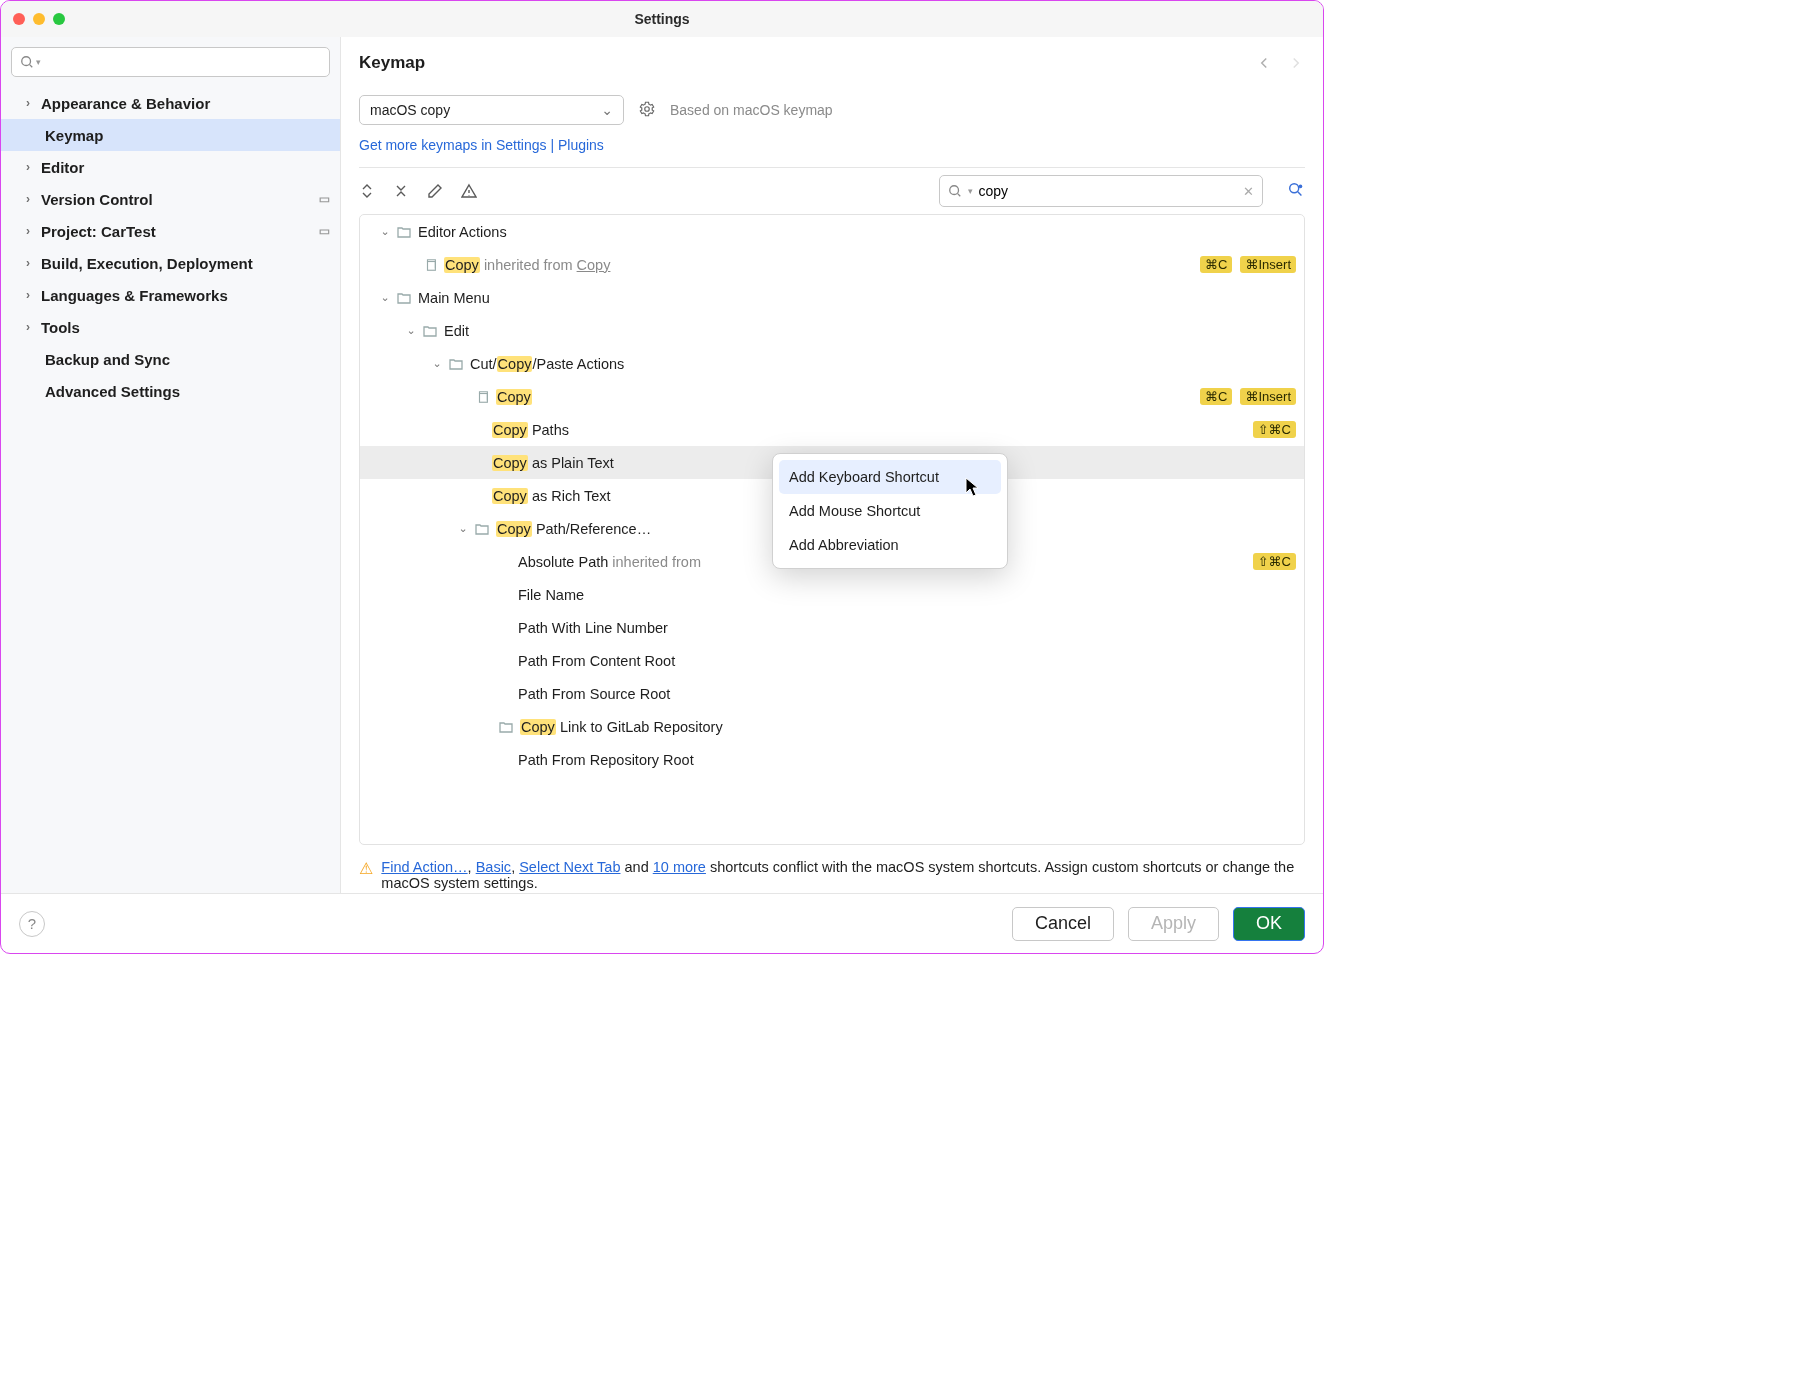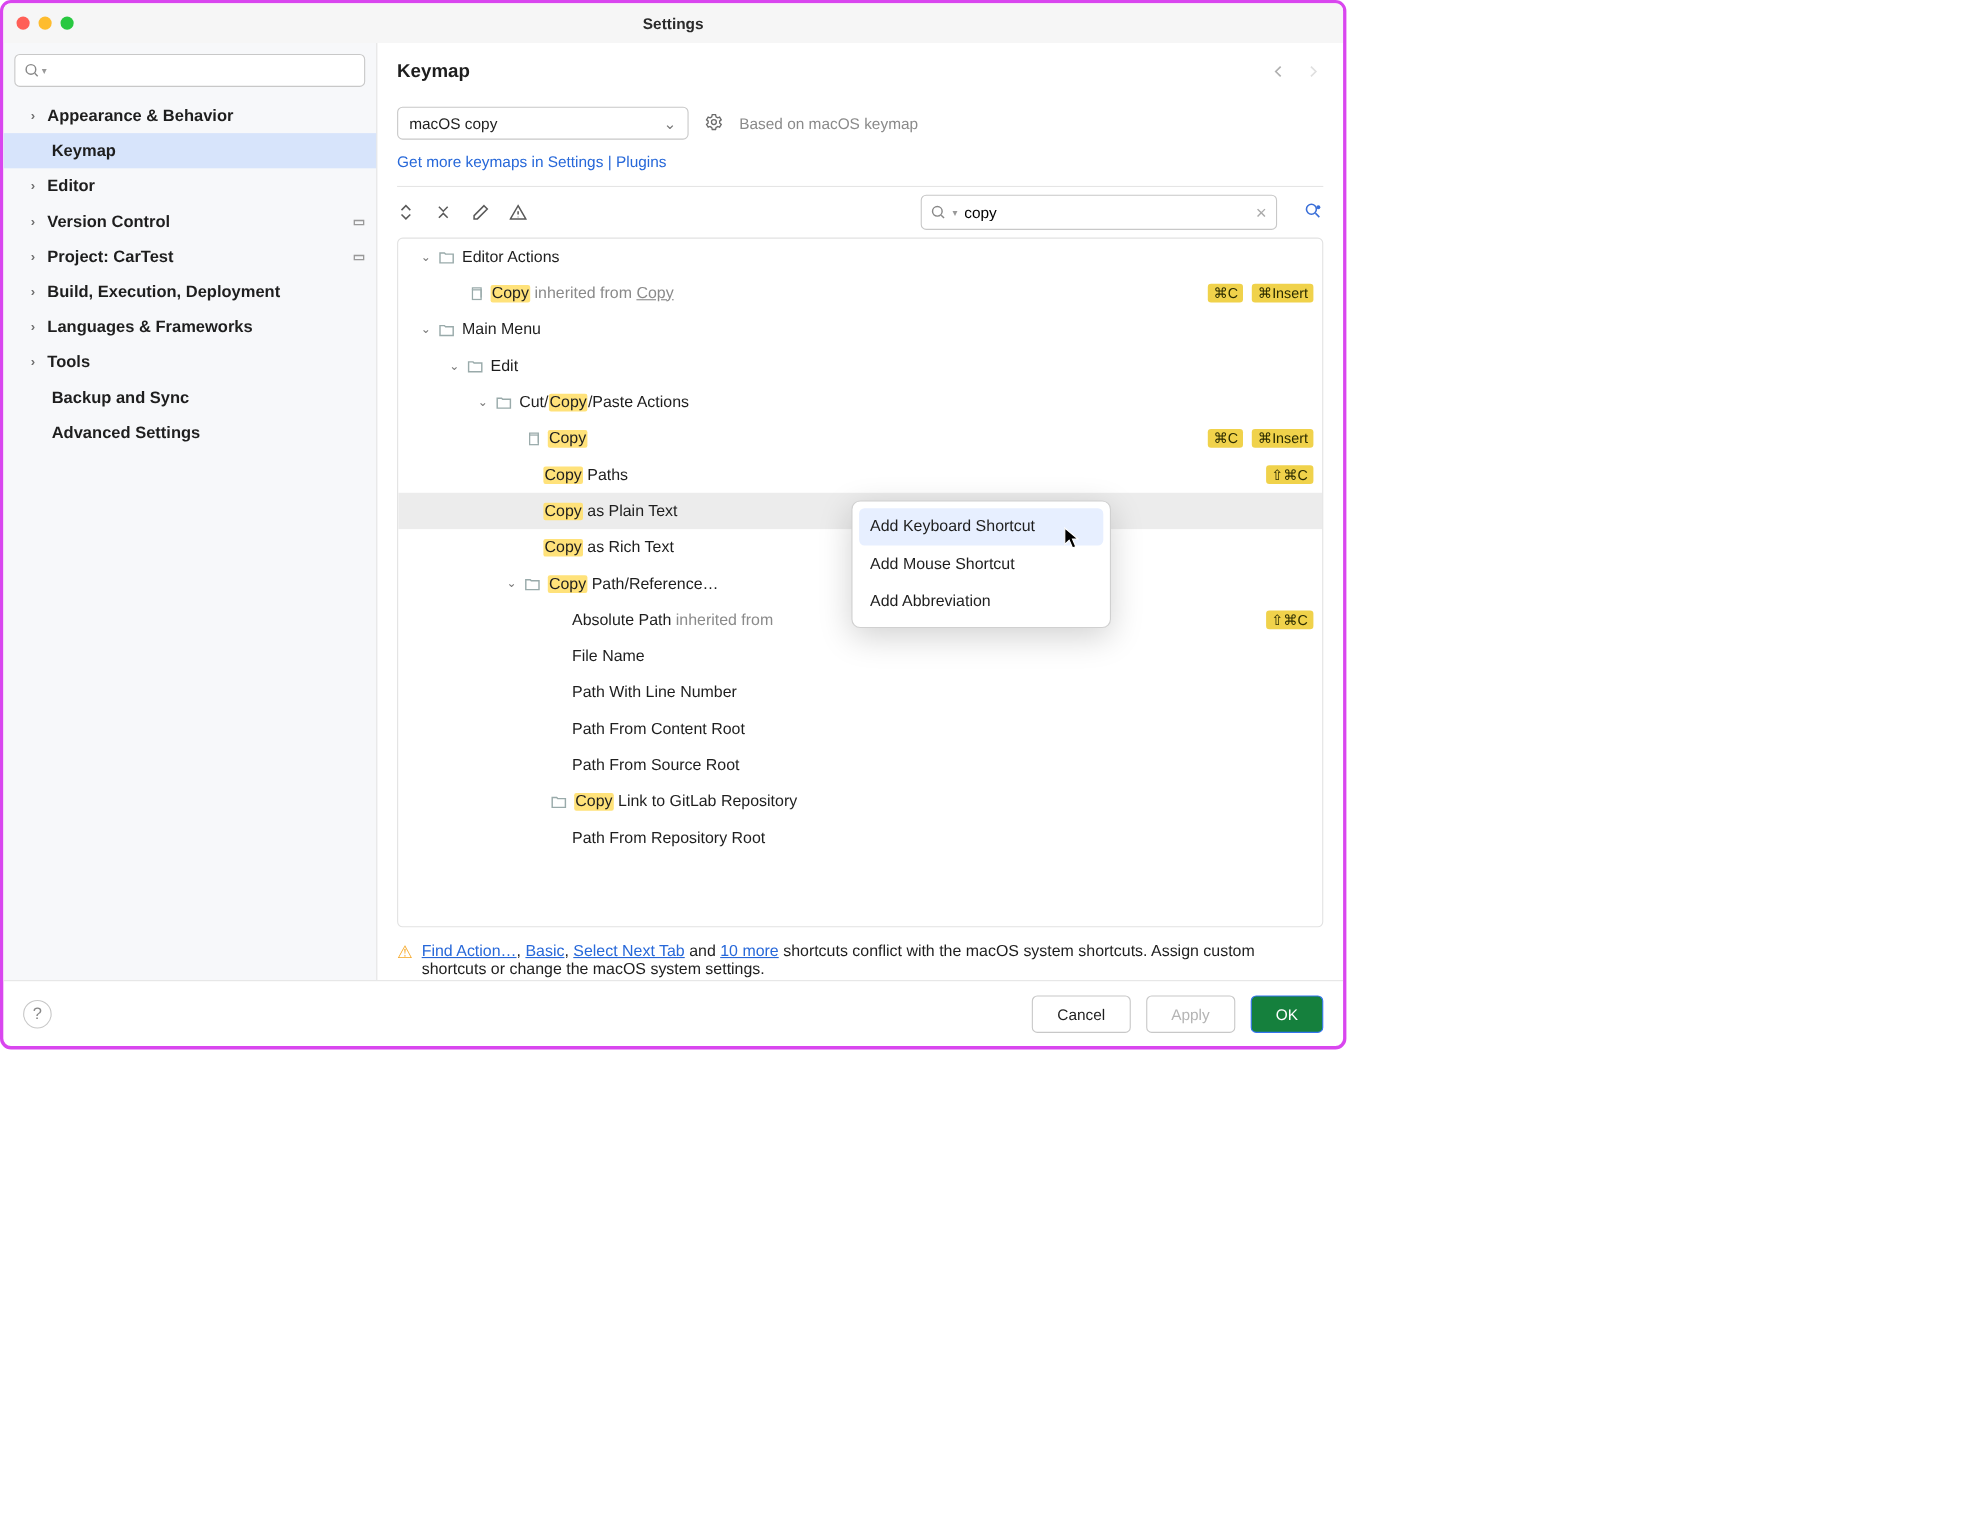--- a/index.html
+++ b/index.html
@@ -4,23 +4,23 @@
 <style>
 * { box-sizing: border-box; margin: 0; padding: 0; }
 html, body { width: 100%; height: 100%; }
 body {
   font-family: -apple-system, BlinkMacSystemFont, "Segoe UI", Arial, sans-serif;
   font-size: 13px;
   background: #fff;
   color: #1e1e1e;
 }
 .window {
-  width: 1224px;
+  width: 1324px;
   height: 954px;
-  border: 3px solid #d946ef;
+  border: 1px solid #d946ef;
   border-radius: 10px;
   display: flex;
   flex-direction: column;
   overflow: hidden;
   position: relative;
   background: #fff;
 }
 .titlebar {
   height: 36px;
   display: flex;
@@ -129,21 +129,21 @@
 .footer {
   height:60px; border-top:1px solid #e5e5e5; display:flex; align-items:center; padding:0 18px; gap:14px;
 }
 .footer .help {
   width:26px; height:26px; border:1px solid #c8c8c8; border-radius:50%;
   display:flex; align-items:center; justify-content:center; color:#888; font-size:15px;
 }
 .footer .sp { flex:1; }
 .btn {
   height:32px; padding:16px 22px; border-radius:5px; border:1px solid #c8c8c8; background:#fff;
-  font-size:14px; display:flex; align-items:center; justify-content:center;
+  font-size:18px; display:flex; align-items:center; justify-content:center;
 }
 .btn.primary { background:#15803d; border-color:#3574f0; color:#fff; }
 .btn.disabled { color:#b5b5b5;text-align:center; }
 .popup {
   position:absolute; width:236px; background:#fff; border:1px solid #d0d0d0; border-radius:8px;
   box-shadow: 0 8px 30px rgba(0,0,0,.18); padding:6px; z-index:50;margin-left:12px;
 }
 .popup .item {
   height:34px; border-radius:5px; display:flex; align-items:center; padding:0 10px; font-size:14.5px;
 }

